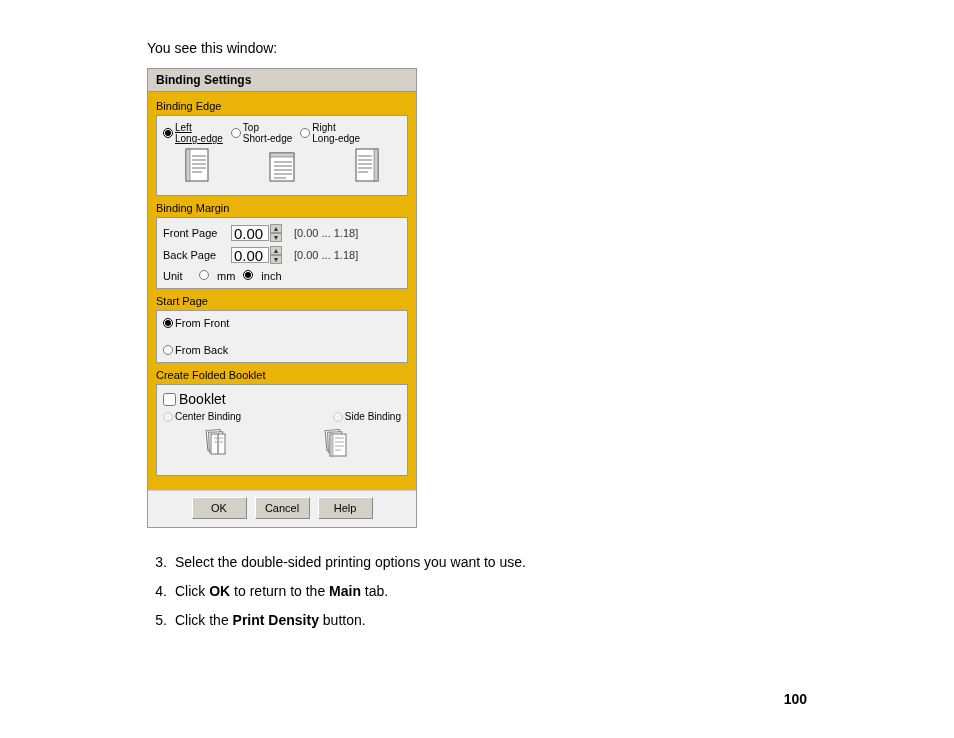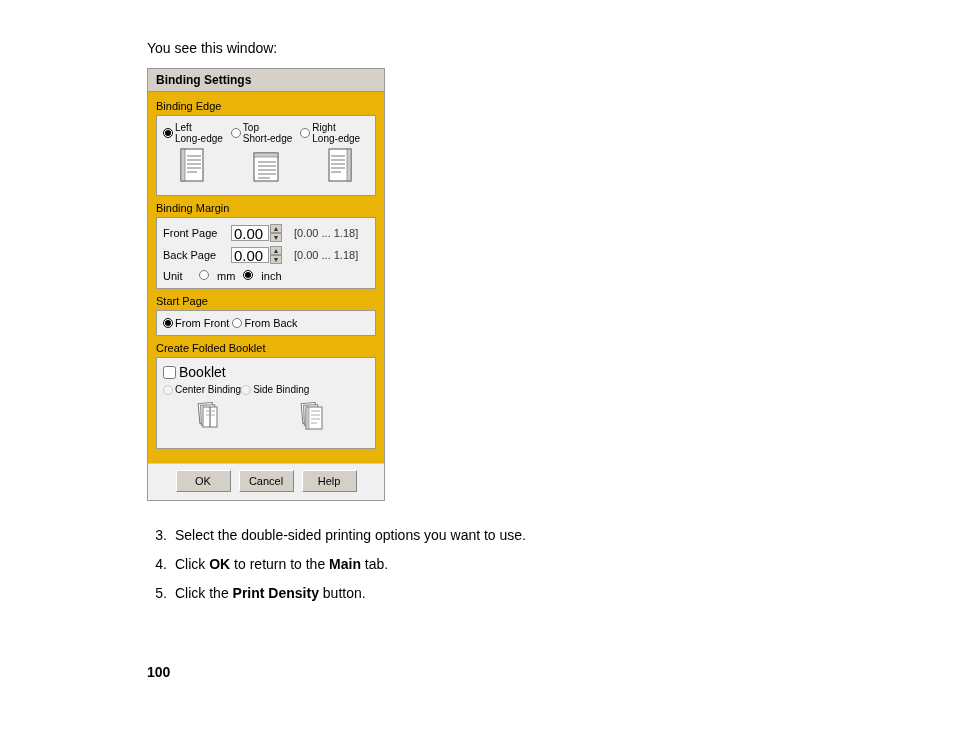--- a/index.html
+++ b/index.html
@@ -19,21 +19,21 @@
       padding: 40px 20px 40px 20px;
     }
     .intro-text {
       margin-bottom: 12px;
       font-size: 14px;
     }
     
     .dialog-window {
       border: 1px solid #999;
       background: #f0f0f0;
-      width: 238px;
+      width: 270px;
       margin-bottom: 24px;
     }
     .dialog-title-bar {
       background: #d4d0c8;
       border-bottom: 1px solid #999;
       padding: 4px 8px;
       font-size: 12px;
       font-weight: bold;
     }
     .dialog-body {
@@ -109,42 +109,42 @@
       gap: 8px;
       margin-top: 6px;
       font-size: 11px;
     }
     .unit-label {
       width: 28px;
     }
     
     .start-page-options {
       display: flex;
-      flex-direction: row;
-      gap: 3px;
+      flex-direction: column;
+      gap: 15px;
       font-size: 11px;
     }
     .booklet-row {
       display: flex;
       align-items: center;
       gap: 3px;
       margin-bottom: 4px;
     }
     .booklet-icons {
       display: flex;
       justify-content: space-around;
       margin-top: 4px;
     }
     .booklet-icon {
       font-size: 28px;
       color: #555;
     }
     .binding-sub-options {
       display: flex;
-      justify-content: flex-start;
+      justify-content: space-between;
       font-size: 10px;
       margin-bottom: 4px;
     }
     
     .dialog-buttons {
       display: flex;
       justify-content: center;
       gap: 8px;
       padding: 6px 8px 8px 8px;
       background: #f0f0f0;
@@ -174,21 +174,21 @@
       font-size: 14px;
       line-height: 1.5;
     }
     .instructions li::before {
       content: counter(step-counter) ".";
       min-width: 20px;
       text-align: right;
     }
     
     .page-number {
-      text-align: left;
+      text-align: right;
       font-size: 14px;
       font-weight: bold;
       margin-top: 60px;
     }
     
     .spinner-wrap {
       display: flex;
       align-items: center;
     }
     .spinner-arrows {
@@ -228,21 +228,21 @@
     <div class="dialog-title-bar">Binding Settings</div>
     <div class="dialog-body">
 
       <div class="section-label-row">Binding Edge</div>
       <div class="section-box">
         <div class="binding-edge-options">
 
           <div class="radio-option">
             <div class="radio-row">
               <input type="radio" name="binding-edge" class="radio-input selected-radio" checked="" style="">
-              <span style="font-size:10px; ">Left<br>Long-edge</span>
+              <span style="font-size:10px; text-decoration: underline;">Left<br>Long-edge</span>
             </div>
           </div>
 
           <div class="radio-option">
             <div class="radio-row">
               <input type="radio" name="binding-edge" class="radio-input" style="">
               <span style="font-size:10px;">Top<br>Short-edge</span>
             </div>
           </div>
 

